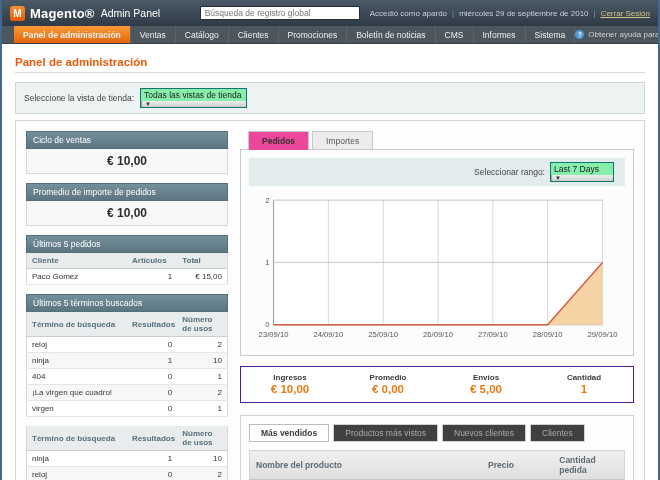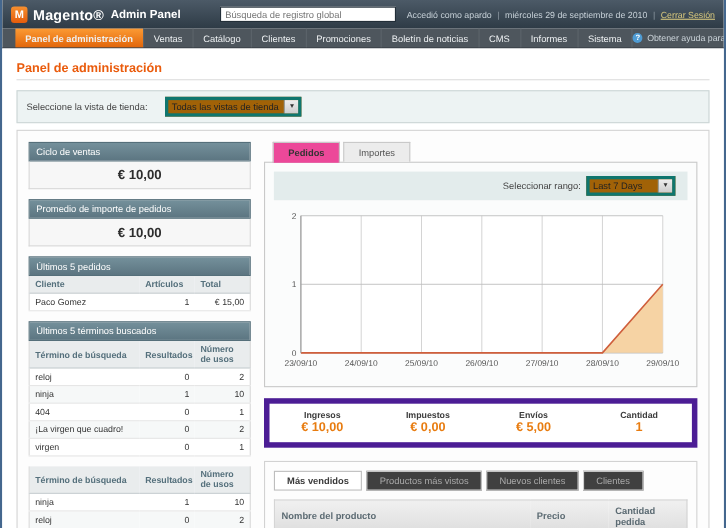--- a/index.html
+++ b/index.html
@@ -20,21 +20,21 @@
     height:26px; background:linear-gradient(#4c5a67,#2e3b46);
     display:flex; align-items:center; padding:0 8px; color:#fff;
   }
   .logo { display:flex; align-items:center; gap:5px; }
   .logo-icon {
     width:15px; height:15px; background:linear-gradient(#f68f2e,#e55c0c);
     border-radius:3px; color:#fff; font-weight:bold; font-size:10px;
     text-align:center; line-height:15px;
   }
   .brand { font-size:13px; font-weight:bold; letter-spacing:.2px; }
-  .product { font-size:10.5px; font-weight:bold; margin-left:1px; }
+  .product { font-size:10.5px; font-weight:normal; margin-left:1px; }
   .global-search {
     margin-left:auto; width:160px; height:14px; font-size:8.5px;
     border:1px solid #222e38; padding:1px 4px; color:#666;
     font-family:"Liberation Sans", sans-serif;
   }
   .header-meta { font-size:8px; color:#c7d1d8; margin-left:10px; display:flex; gap:5px; align-items:center; white-space:nowrap; }
   .header-meta .sep { color:#8d99a2; }
   .logout-link { color:#d8c87e; text-decoration:underline; cursor:pointer; }
 
   
@@ -53,25 +53,25 @@
     font-size:7px; line-height:9px; text-align:center; font-weight:bold;
   }
 
   
   .content { padding:7px 13px 0; background:#fff; height:calc(100% - 44px); }
   .page-title { color:#ea5b0c; font-size:11.5px; font-weight:bold; margin:5px 0 4px; }
   .title-rule { border:0; border-top:1px solid #dcdcdc; margin:0 0 9px; }
 
   .storeview-bar {
     background:#edf3f3; border:1px solid #ccd6d6; padding:5px 8px;
-    font-size:8.5px; color:#444; display:flex; align-items:center; gap:16px;
+    font-size:8.5px; color:#444; display:flex; align-items:center; gap:6px;
   }
   .fake-select {
-    background:#a16207; border:3px solid #0f766e; display:inline-flex; align-items:stretch;
-    font-size:8.5px; color:#222; cursor:pointer;
+    background:#86efac; border:1px solid #0f766e; display:inline-flex; align-items:stretch;
+    font-size:8.5px; color:#222; cursor:pointer;flex-direction:column;
   }
   .fake-select .sel-text { padding:1px 5px 1px 3px; white-space:nowrap; }
   .fake-select .sel-arrow {
     background:linear-gradient(#eee,#ccc); border-left:1px solid #98a2a6;
     font-size:6px; padding:0 3px; display:flex; align-items:center; color:#333;
   }
 
   .main-box {
     margin-top:6px; border:1px solid #d4d4d4; background:#fdfdfd;
     padding:10px; display:flex; gap:12px; align-items:flex-start;
@@ -107,21 +107,21 @@
   .tab.active { background:#ec4899; color:#333; font-weight:bold; padding-bottom:4px; margin-bottom:-1px; }
 
   .chart-panel { border:1px solid #c9c9c9; background:#fbfcfc; padding:8px; }
   .range-bar {
     background:#e3ecec; padding:4px 11px; display:flex; justify-content:flex-end;
     align-items:center; gap:5px; font-size:8.5px; color:#444;
   }
   .chart-holder { margin-top:8px; }
   .chart-holder svg { display:block; width:100%; }
 
-  .stats-box { margin-top:10px; border:5px solid #4c1d95; background:#fff; display:flex; padding:6px 0 7px;align-items:flex-end; }
+  .stats-box { margin-top:10px; border:1px solid #4c1d95; background:#fff; display:flex; padding:6px 0 7px;align-items:flex-end; }
   .stat { flex:1; text-align:center; }
   .stat .stat-label { font-size:8px; font-weight:bold; color:#3c3c3c; }
   .stat .stat-value { font-size:11.5px; font-weight:bold; color:#e87c10; margin-top:1px; }
 
   .bottom-box { margin-top:12px; border:1px solid #d2d2d2; background:#fdfdfd; padding:8px; }
   .btabs { display:flex; gap:4px; margin-bottom:8px; }
   .btab { font-size:8.5px; padding:3px 11px; border:1px solid #d2d2d2; background:#404040; color:#a9a9a9; cursor:pointer; }
   .btab.active { background:#fff; color:#3a3a3a; font-weight:bold; border-color:#bdbdbd; }
 
   table.prod-table { width:100%; border-collapse:collapse; font-size:8.5px; border:1px solid #d5d5d5; table-layout:fixed; }
@@ -325,21 +325,21 @@
               </svg>
             </div>
         </div>
 
         <div class="stats-box">
           <div class="stat">
             <div class="stat-label">Ingresos</div>
             <div class="stat-value">€ 10,00</div>
           </div>
           <div class="stat">
-            <div class="stat-label">Impuestos</div>
+            <div class="stat-label">Promedio</div>
             <div class="stat-value">€ 0,00</div>
           </div>
           <div class="stat">
             <div class="stat-label">Envíos</div>
             <div class="stat-value">€ 5,00</div>
           </div>
           <div class="stat">
             <div class="stat-label">Cantidad</div>
             <div class="stat-value">1</div>
           </div>

